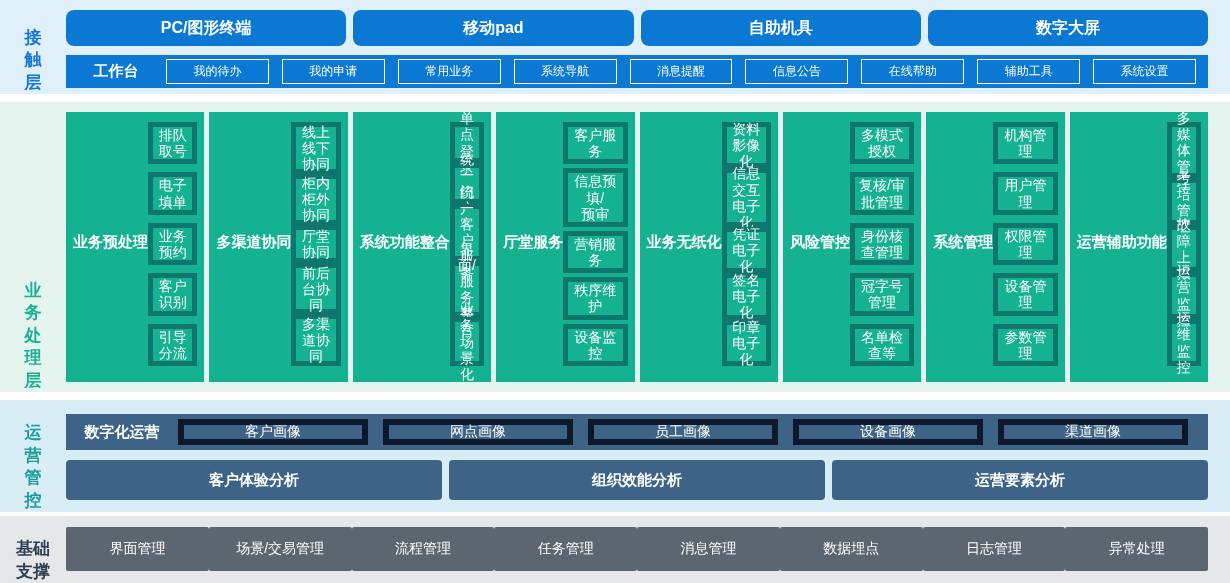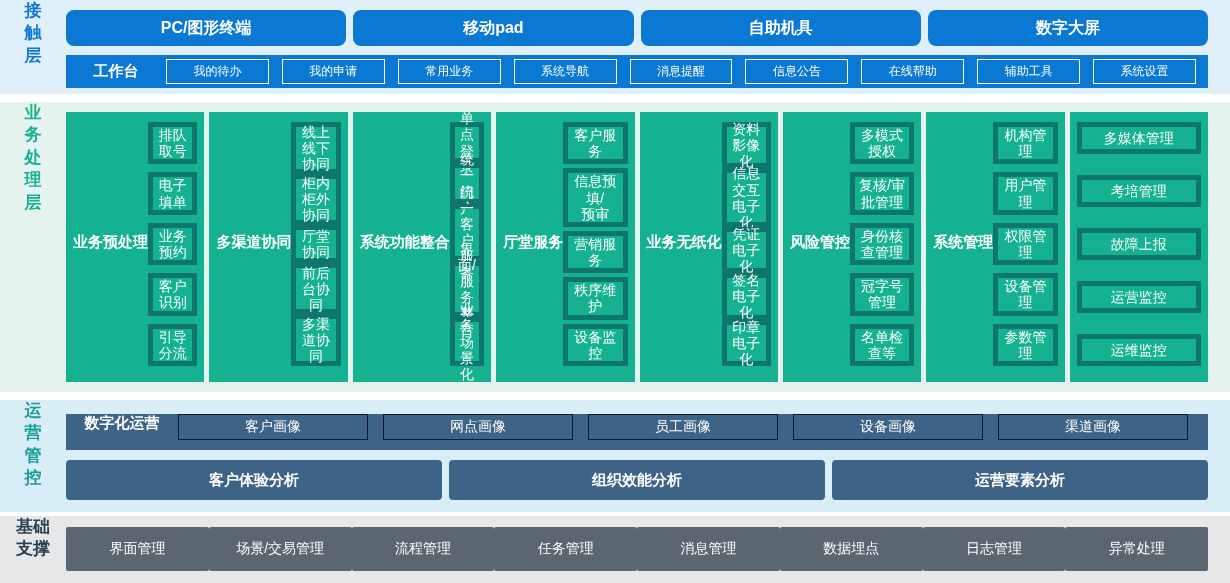--- a/index.html
+++ b/index.html
@@ -7,21 +7,21 @@
   body {
     font-family: "Liberation Sans", "DejaVu Sans", sans-serif;
     background: #ffffff;
     overflow: hidden;
   }
 
   .band { position: relative; width: 1230px; padding-left: 66px; padding-right: 22px; }
 
   .side-label {
     position: absolute; left: 0; top: 0; height: 100%; width: 66px;
-    display: flex; align-items: flex-start; justify-content: center;
+    display: flex; align-items: flex-end; justify-content: center;
     font-weight: bold;
   }
   .vtext {
     width: 20px; text-align: center; line-height: 1.32; font-size: 17px;
     word-break: break-all; white-space: normal; font-weight: bold;
   }
   .vtext-wide { width: 38px; }
 
   
   .band-top { height: 94px; background: var(--band-blue, #dff0fa); padding-top: 10px; }
@@ -49,25 +49,25 @@
   }
   .gcol-items { flex: 1; display: flex; flex-direction: column; justify-content: space-between; margin-top: 4px; }
   .gitem {
     min-height: 32px; border: 5px solid #0f766e; color: #fff; font-size: 14px;
     display: flex; align-items: center; justify-content: center; text-align: center;
     white-space: pre-line; line-height: 1.15; padding: 0 2px;
   }
 
   
   .band-ops { height: 112px; background: var(--band-ops, #d9edf7); margin-top: 8px; padding-top: 14px; }
-  .ops-bar { height: 36px; background: var(--slate, #3d6486); display: flex; padding-right: 20px; }
+  .ops-bar { height: 36px; background: var(--slate, #3d6486); display: flex; align-items: center; padding-right: 20px; }
   .ops-label { flex: 0 0 112px; text-align: center; color: #fff; font-weight: bold; font-size: 15px; }
   .ops-items { flex: 1; display: flex; gap: 15px; }
   .ops-item {
-    flex: 1; height: 26px; border: 1px solid #0f172a; color: #fff; font-size: 14px;
+    flex: 1; height: 26px; border: 6px solid #0f172a; color: #fff; font-size: 14px;
     display: flex; align-items: center; justify-content: center; white-space: nowrap;
   }
   .analysis-row { margin-top: 10px; display: flex; gap: 7px; height: 40px; }
   .analysis {
     flex: 1; background: var(--slate, #3d6486); border-radius: 4px; color: #fff;
     font-weight: bold; font-size: 15px;
     display: flex; align-items: center; justify-content: center;
   }
 
   
@@ -238,20 +238,21 @@
 
             <div class="gitem">权限管理</div>
 
             <div class="gitem">设备管理</div>
 
             <div class="gitem">参数管理</div>
           </div>
       </div>
 
       <div class="gcol">
+        <div class="gcol-title">运营辅助功能</div>
         <div class="gcol-items">
 
             <div class="gitem">多媒体管理</div>
 
             <div class="gitem">考培管理</div>
 
             <div class="gitem">故障上报</div>
 
             <div class="gitem">运营监控</div>
 

